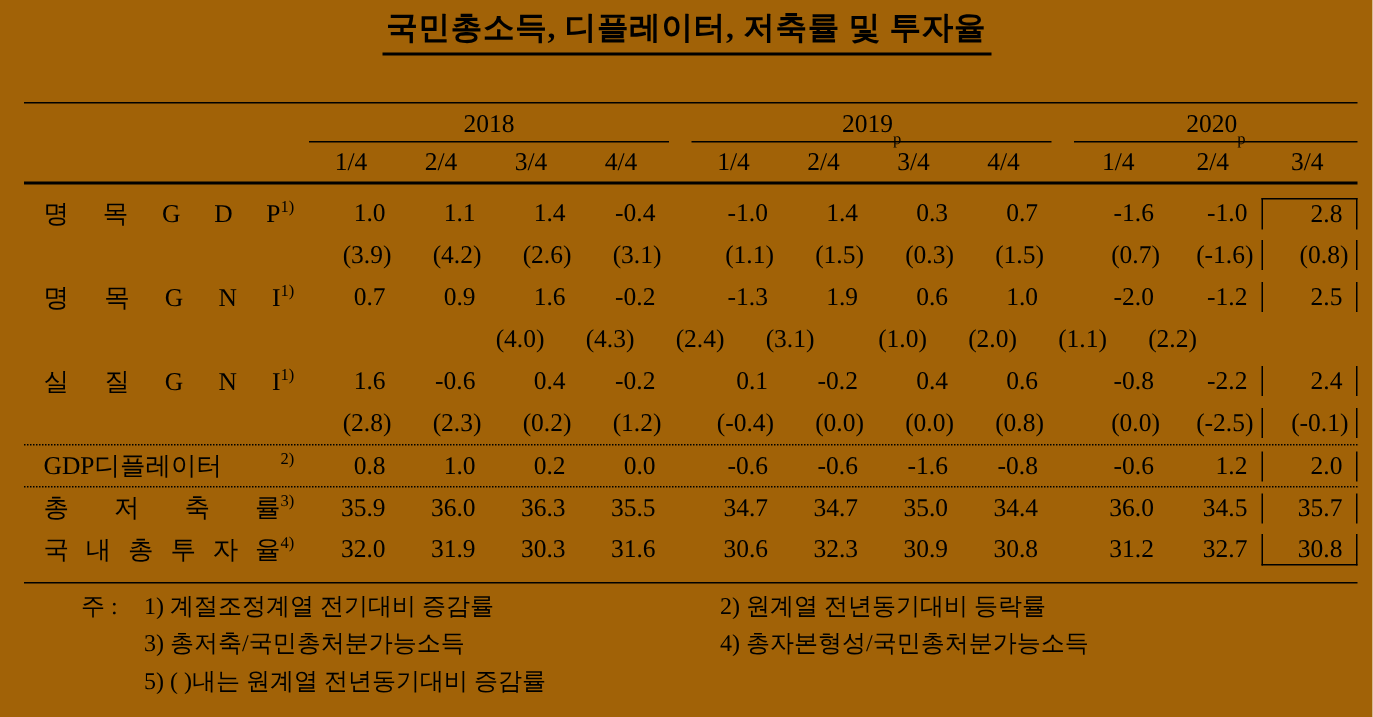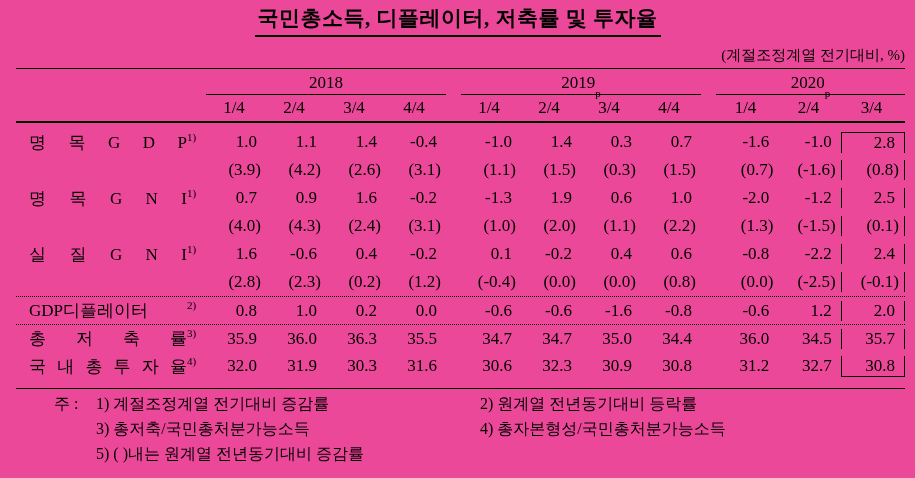--- a/index.html
+++ b/index.html
@@ -1,17 +1,17 @@
 <!DOCTYPE html>
 <html><head>
 <meta charset="utf-8">
 <style>
   * { margin:0; padding:0; box-sizing:border-box; }
   html,body { background:#fff; }
-  .page { position:relative; width:915px; height:478px; background:#ec4899; color:#000;
+  .page { position:relative; width:915px; height:478px; background:#a16207; color:#000;
           font-family:"Liberation Serif","DejaVu Serif",serif; overflow:hidden; }
   .title-wrap { position:absolute; top:4px; left:0; width:100%; text-align:center; }
   .title-text { display:inline-block; font-size:21px; font-weight:bold; letter-spacing:0.5px;
                 border-bottom:2px solid #000; padding:0 3px 3px 3px; }
   .unit-note { position:absolute; top:46px; right:10px; font-size:15px; }
   .tbl { position:absolute; top:68px; left:16px; width:889px; font-size:17px; }
   .thead { border-top:1.6px solid #000; border-bottom:2.2px solid #000; }
   .tbody { border-bottom:1.6px solid #000; padding-top:5px; padding-bottom:8px; }
   .tr { display:flex;justify-content:center; }
   .yr { height:26px; }
@@ -41,21 +41,20 @@
 </style>
 </head>
 <body>
 
 <div class="page">
 
   <div class="title-wrap">
     <span class="title-text">국민총소득, 디플레이터, 저축률 및 투자율</span>
   </div>
 
-  <div class="unit-note">(계절조정계열 전기대비, %)</div>
 
   <div class="tbl">
 
     <div class="thead">
       <div class="tr yr">
         <div class="lbl"></div>
         <div class="ygrp g4">
             <span>2018</span>
             <sup></sup>
           </div>
@@ -162,25 +161,20 @@
           <div class="num">(4.3)</div>
           <div class="num">(2.4)</div>
           <div class="num">(3.1)</div>
         </div>
         <div class="grp g4 gap">
           <div class="num">(1.0)</div>
           <div class="num">(2.0)</div>
           <div class="num">(1.1)</div>
           <div class="num">(2.2)</div>
         </div>
-        <div class="grp g3 gap">
-          <div class="num">(1.3)</div>
-          <div class="num">(-1.5)</div>
-          <div class="num boxed">(0.1)</div>
-        </div>
       </div>
 
       <div class="tr dr">
         <div class="lbl"><span class="jl">실 질 G N I</span><sup>1)</sup></div>
         <div class="grp g4">
           <div class="num">1.6</div>
           <div class="num">-0.6</div>
           <div class="num">0.4</div>
           <div class="num">-0.2</div>
         </div>

